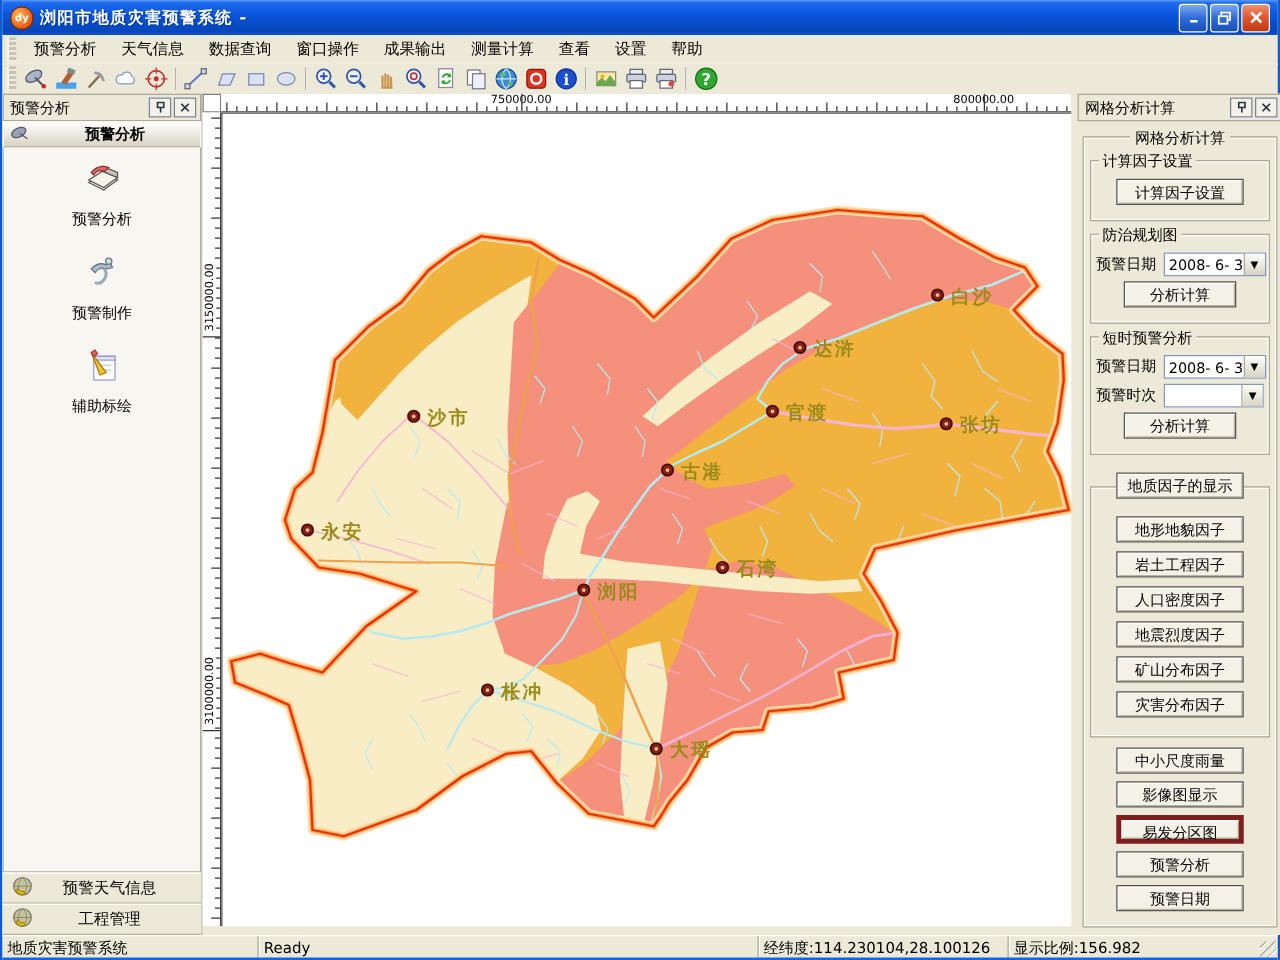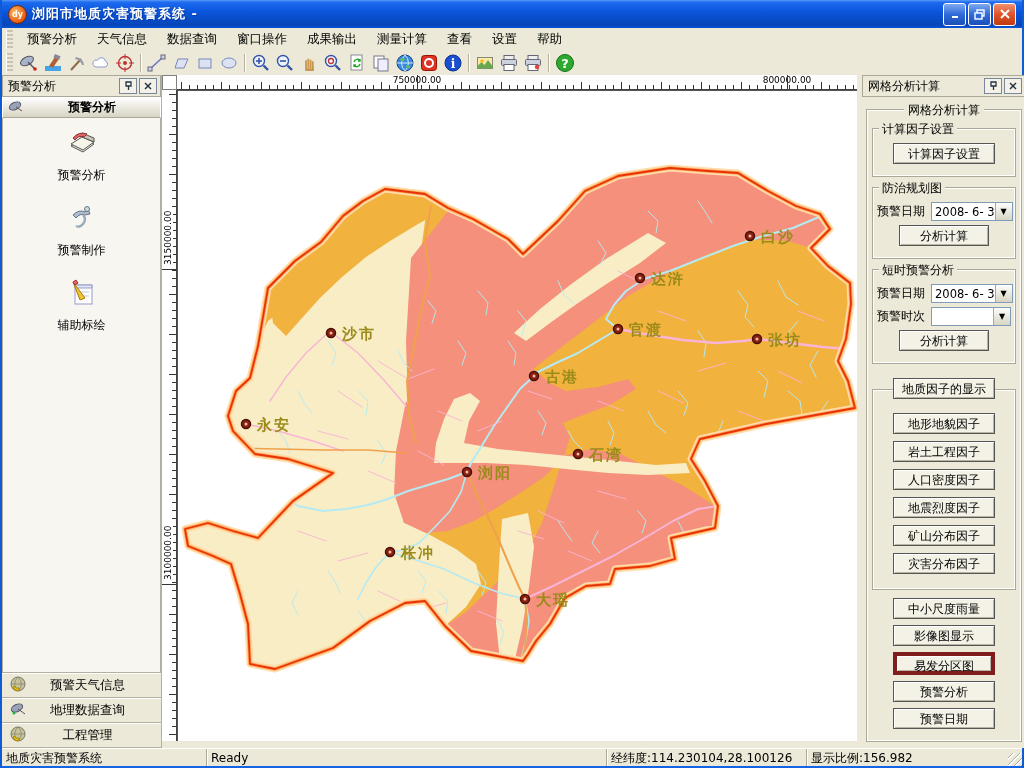--- a/index.html
+++ b/index.html
@@ -337,28 +337,20 @@
         </div>
       </div>
     <div class="nav-stack" id="nav-stack">
         <div class="nav-row">
           <span class="n-icon"><svg width="18" height="16">
               <circle cx="8" cy="8" r="7" fill="#c8c49a" stroke="#776"></circle>
               <path d="M1 8 h14 M8 1 a9 9 0 0 1 0 14 M8 1 a9 9 0 0 0 0 14" fill="none" stroke="#887" stroke-width="0.8"></path>
               <path d="M4 10 q2 3 5 2 l1 2 q-4 2 -7 -2 Z" fill="#e8c020" stroke="#a80"></path>
             </svg></span>
           <span class="n-label">预警天气信息</span>
-        </div>
-        <div class="nav-row">
-          <span class="n-icon"><svg width="18" height="16">
-              <ellipse cx="7" cy="7" rx="6" ry="3.5" transform="rotate(-25 7 7)" fill="#9aa4b8" stroke="#556"></ellipse>
-              <line x1="8" y1="8" x2="15" y2="13" stroke="#556"></line>
-              <circle cx="4" cy="12" r="1.5" fill="#2a4"></circle>
-            </svg></span>
-          <span class="n-label">地理数据查询</span>
         </div>
         <div class="nav-row">
           <span class="n-icon"><svg width="18" height="16">
               <circle cx="8" cy="8" r="7" fill="#c8c49a" stroke="#776"></circle>
               <path d="M1 8 h14 M8 1 a9 9 0 0 1 0 14 M8 1 a9 9 0 0 0 0 14" fill="none" stroke="#887" stroke-width="0.8"></path>
               <path d="M4 10 q2 3 5 2 l1 2 q-4 2 -7 -2 Z" fill="#e8c020" stroke="#a80"></path>
             </svg></span>
           <span class="n-label">工程管理</span>
         </div>
       </div>

